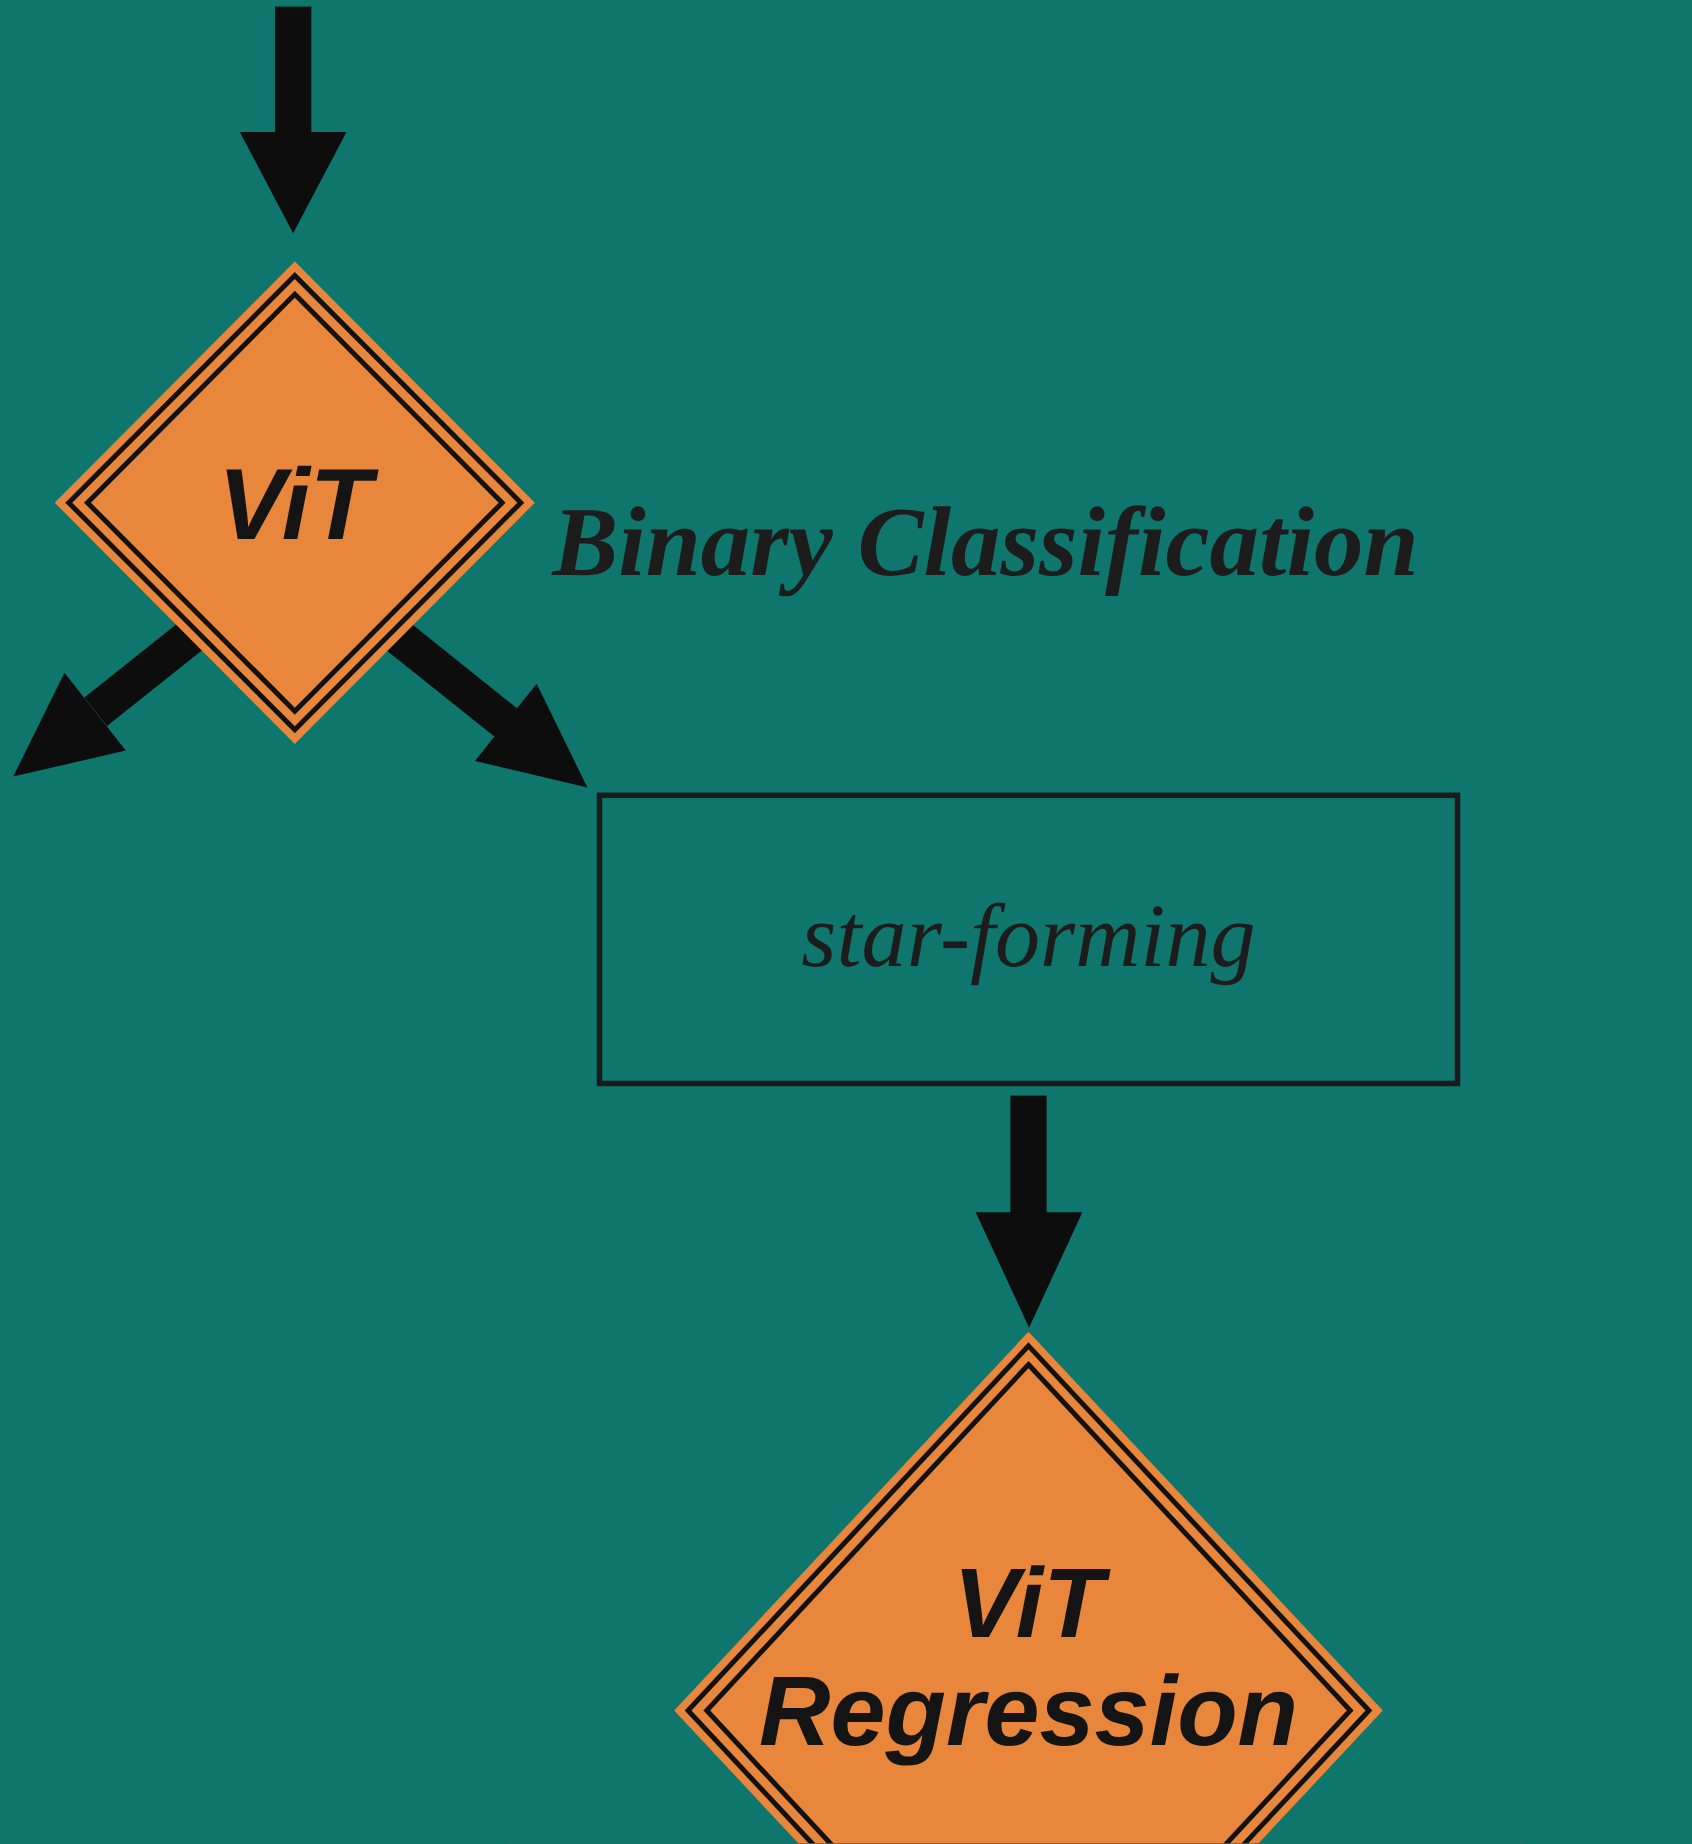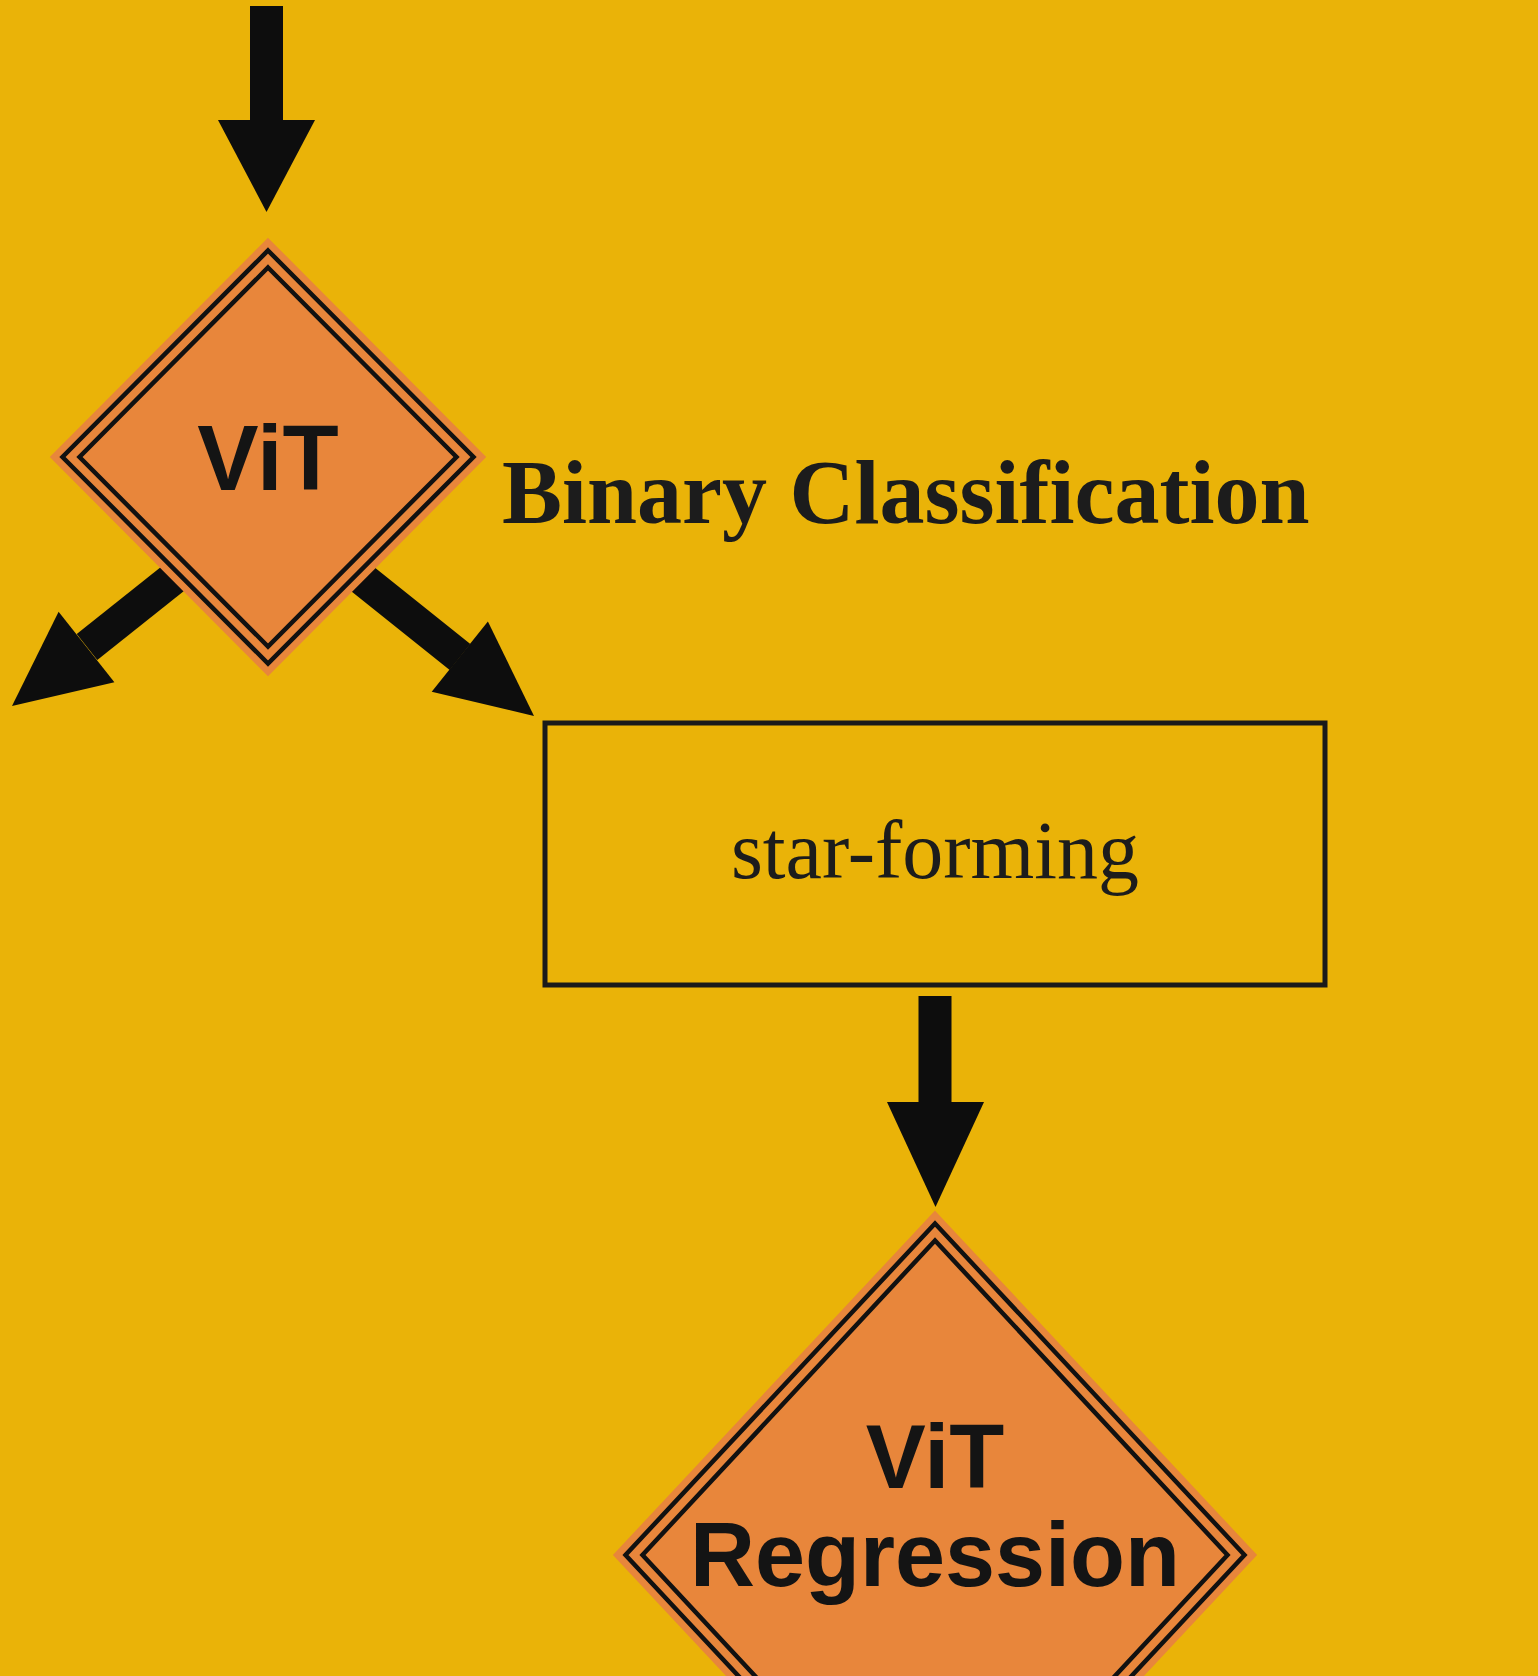--- a/index.html
+++ b/index.html
@@ -4,23 +4,24 @@
 <style>
   html, body {
     margin: 0;
     padding: 0;
     background: #5e5e5e;
   }
   .stage {
     position: relative;
     width: 1538px;
     height: 1676px;
-    background: #eab308;
+    background: #0f766e;
     overflow: hidden;
     font-family: "Liberation Sans", sans-serif;
+    font-style: italic;
   }
   svg { display: block; }
 
   .arrow-shape { fill: #0d0d0d; stroke: none; }
   .arrow-shaft { stroke: #0d0d0d; stroke-width: 33; fill: none; }
 
   .node-outer { fill: #E8863B; stroke: #E8863B; stroke-width: 6; }
   .node-line  { fill: none; stroke: #111111; stroke-width: 4.5; }
 
   .box-outline { fill: none; stroke: #1a1a1a; stroke-width: 5; }

